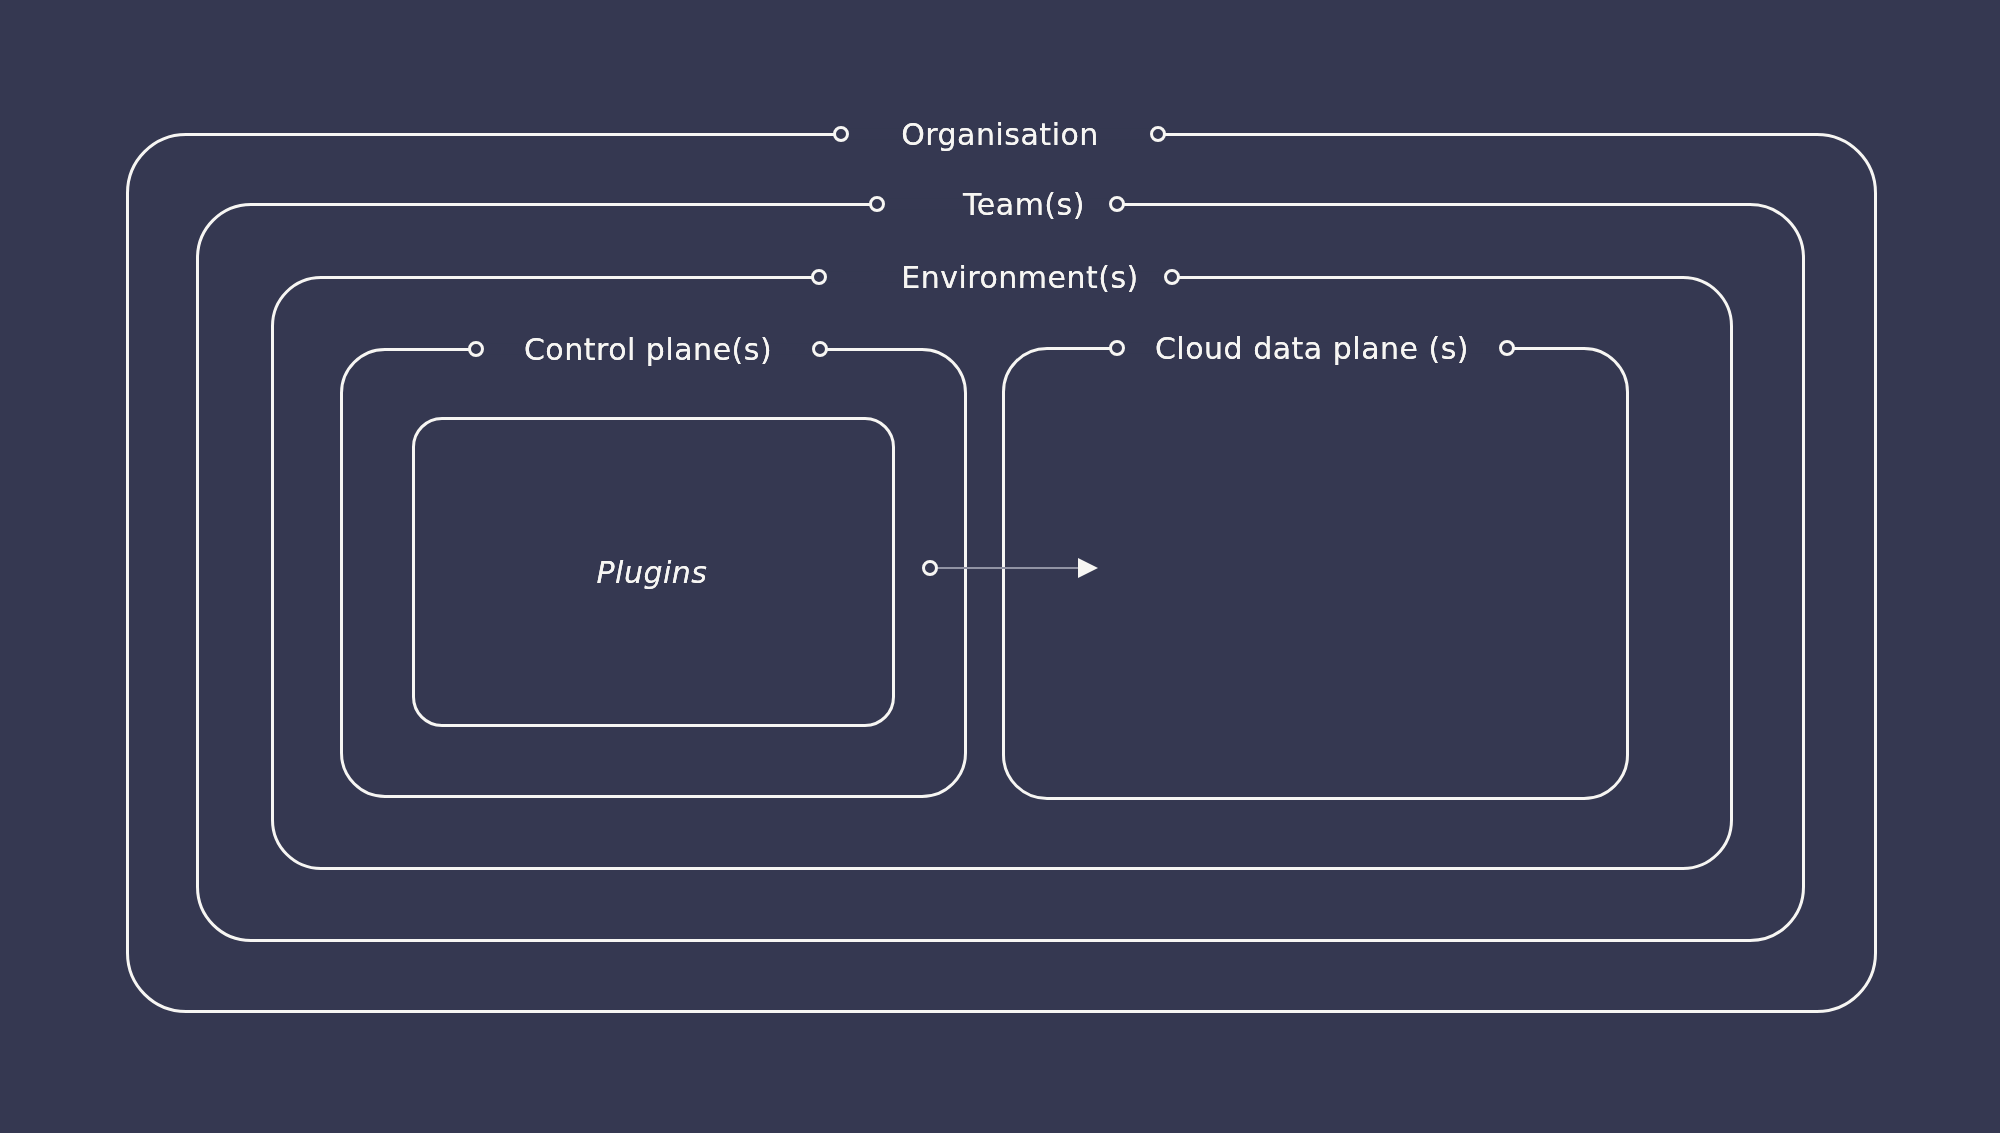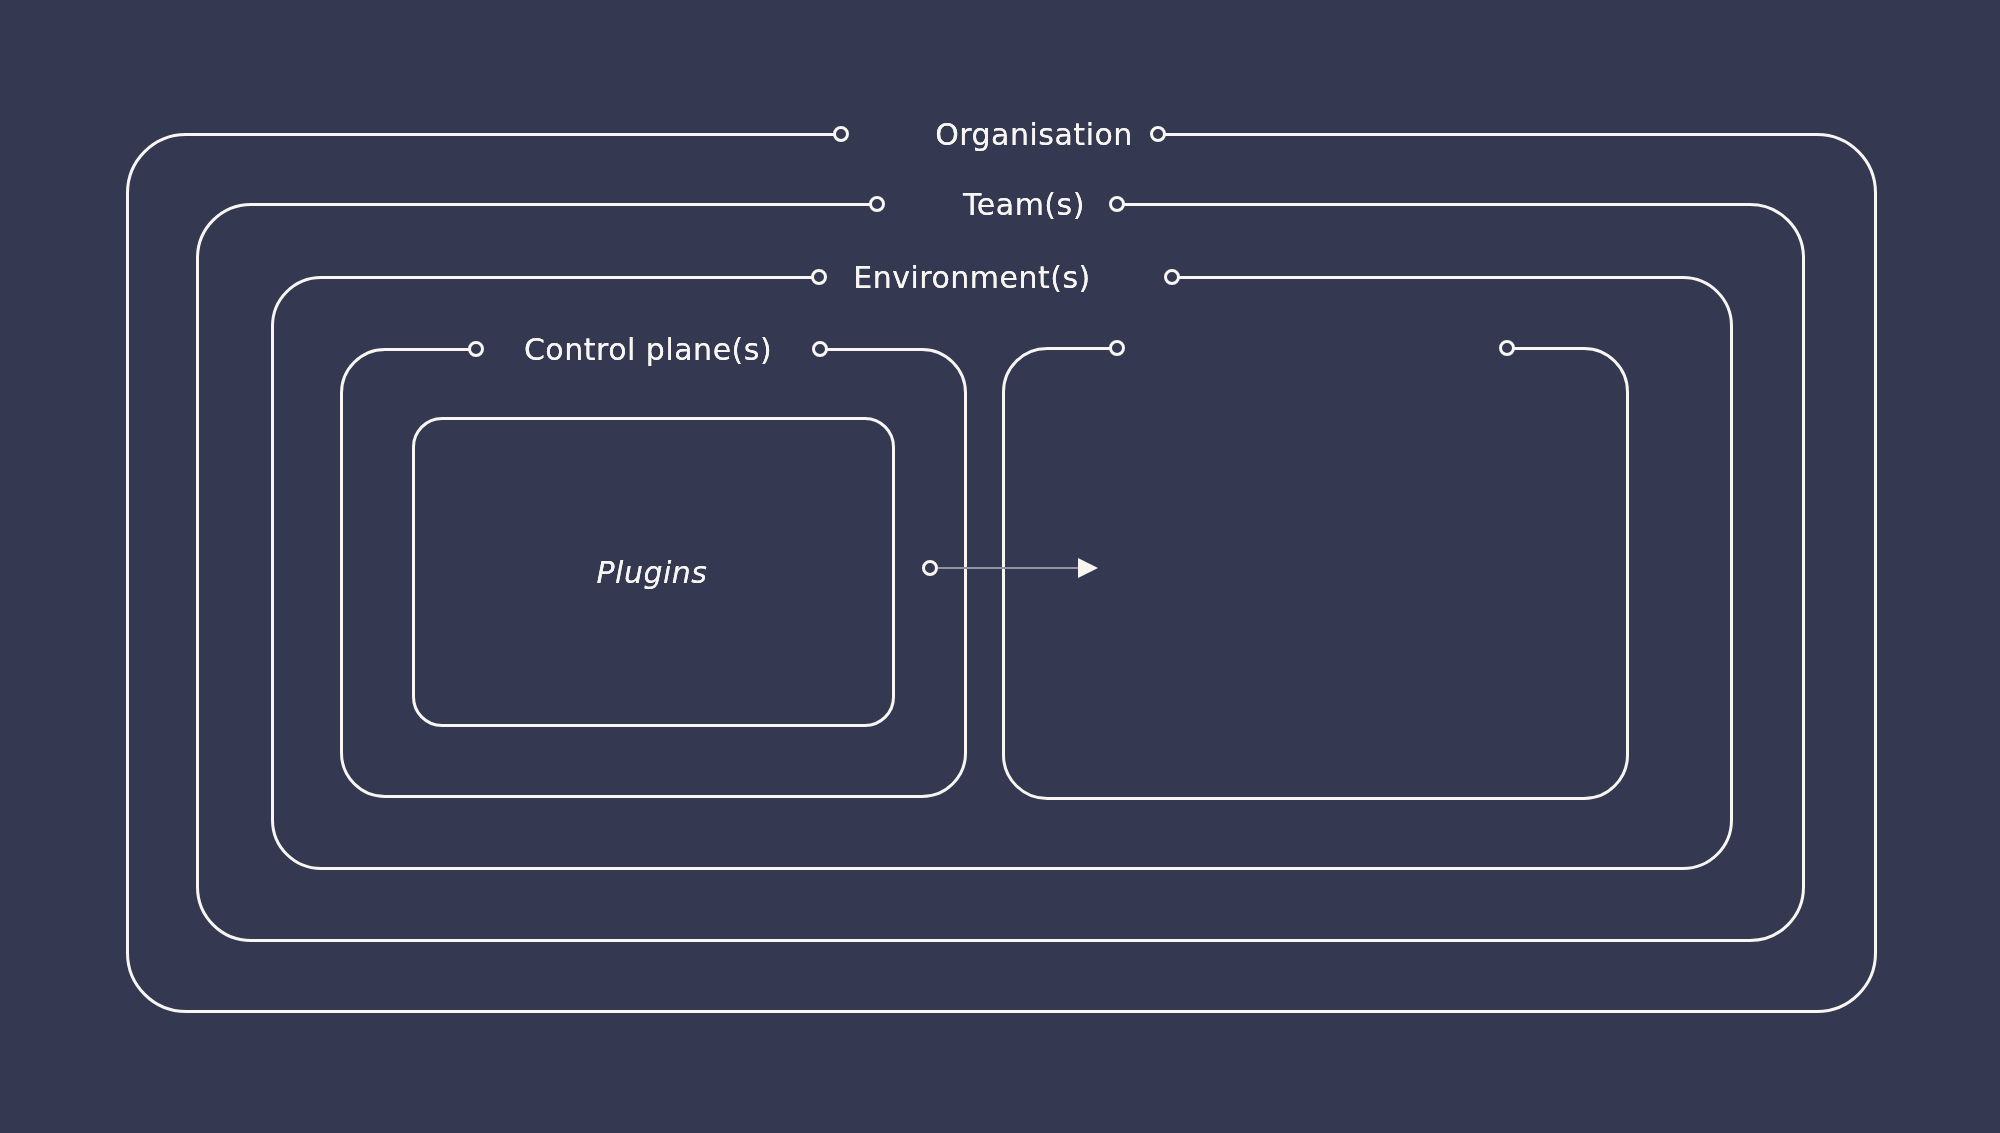--- a/index.html
+++ b/index.html
@@ -70,40 +70,41 @@
   <div class="box" style="left:125.5px;top:132.5px;width:1751px;height:880px;border-radius:60px;"></div>
   <div class="box" style="left:195.5px;top:202.5px;width:1609px;height:739px;border-radius:55px;"></div>
   <div class="box" style="left:270.5px;top:275.5px;width:1462px;height:594px;border-radius:50px;"></div>
   <div class="box" style="left:339.5px;top:347.5px;width:627px;height:450px;border-radius:45px;"></div>
   <div class="box" style="left:1001.5px;top:346.5px;width:627px;height:453px;border-radius:45px;"></div>
   <div class="box" style="left:411.5px;top:416.5px;width:483px;height:310px;border-radius:30px;"></div>
 
   <div class="gap" style="left:841px;top:134px;width:317px;"></div>
   <div class="node" style="left:841px;top:134px;"></div>
   <div class="node" style="left:1158px;top:134px;"></div>
-  <span class="box-label" style="left:1000px;top:134px;margin-left:34px;">Organisation</span>
+  <span class="box-label" style="left:1000px;top:134px;">Organisation</span>
 
   <div class="gap" style="left:877px;top:204px;width:240px;"></div>
   <div class="node" style="left:877px;top:204px;"></div>
   <div class="node" style="left:1117px;top:204px;"></div>
   <span class="box-label" style="left:1024px;top:204px;">Team(s)</span>
 
   <div class="gap" style="left:819px;top:277px;width:353px;"></div>
   <div class="node" style="left:819px;top:277px;"></div>
   <div class="node" style="left:1172px;top:277px;"></div>
-  <span class="box-label" style="left:972px;top:277px;">Environment(s)</span>
+  <span class="box-label" style="left:1020px;top:277px;">Environment(s)</span>
 
   <div class="gap" style="left:476px;top:349px;width:344px;"></div>
   <div class="node" style="left:476px;top:349px;"></div>
   <div class="node" style="left:820px;top:349px;"></div>
   <span class="box-label" style="left:648px;top:349px;text-align:center;">Control plane(s)</span>
 
   <div class="gap" style="left:1117px;top:348px;width:390px;"></div>
   <div class="node" style="left:1117px;top:348px;"></div>
   <div class="node" style="left:1507px;top:348px;"></div>
+  <span class="box-label" style="left:1312px;top:348px;">Cloud data plane (s)</span>
 
   <span class="box-label" style="left:652px;top:572px;font-style:italic;">Plugins</span>
 
   <div class="node" style="left:930px;top:568px;"></div>
   <div class="arrow-line" style="left:938px;top:568px;width:142px;"></div>
   <div class="arrow-head" style="left:1078px;top:568px;"></div>
 
 </div>
 
 </body></html>

